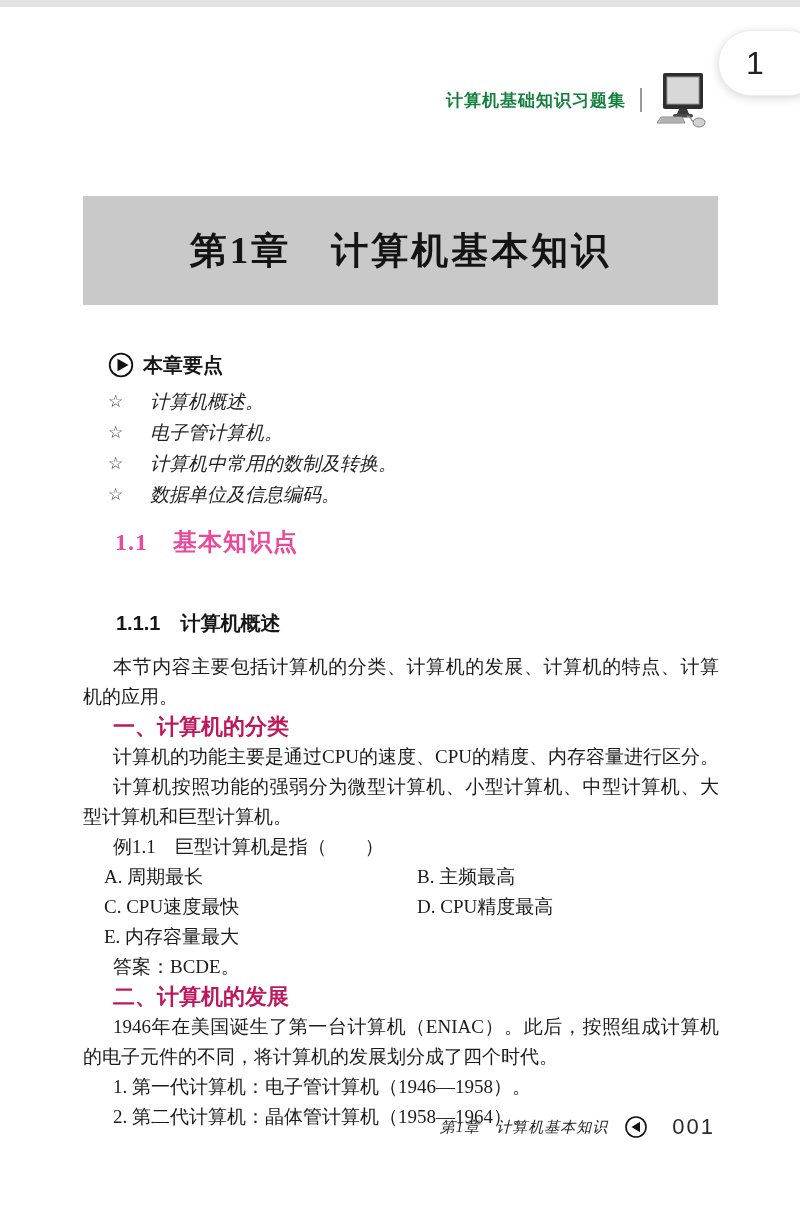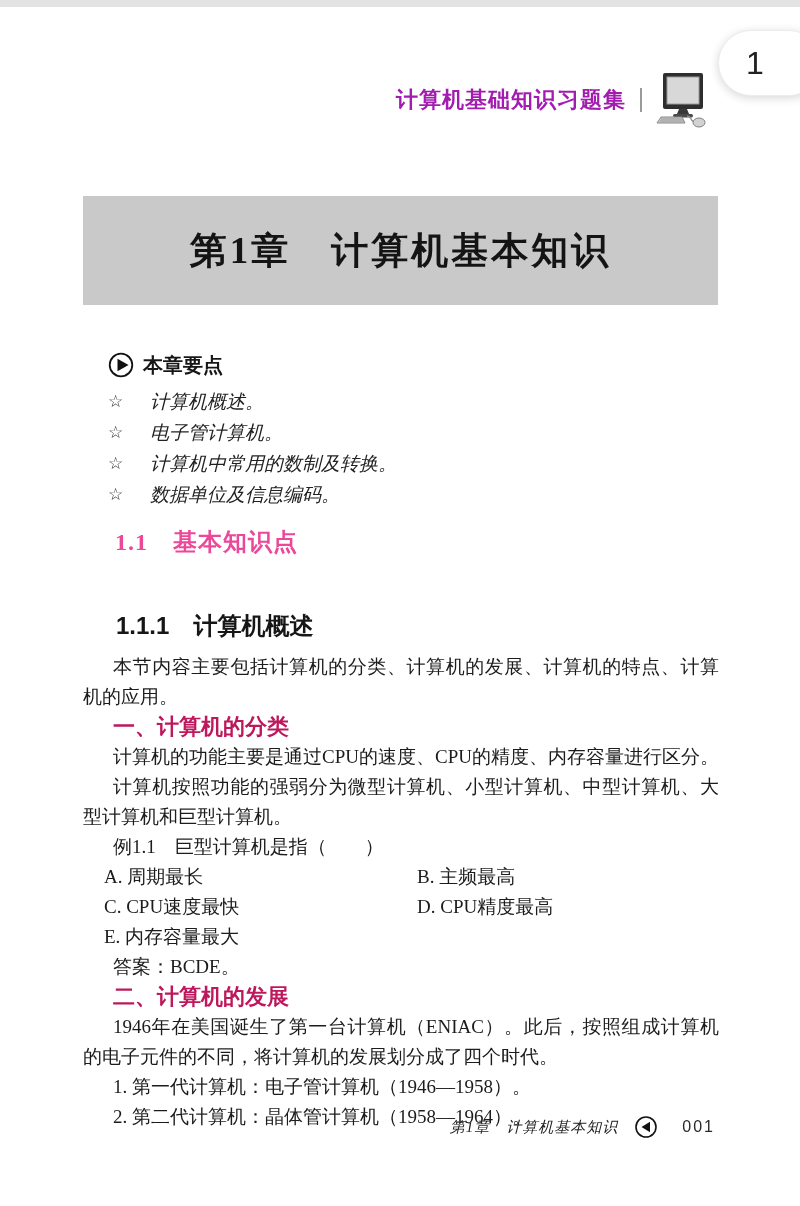--- a/index.html
+++ b/index.html
@@ -18,21 +18,21 @@
     padding-right:30px;box-sizing:border-box;
   }
   .page-tab span{font-family:"Liberation Sans","DejaVu Sans",sans-serif;font-size:32px;color:#222;}
   
   .header-row{
     position:absolute;top:72px;right:92px;height:56px;
     display:flex;align-items:center;gap:14px;
   }
   .book-title{
     font-family:"Liberation Sans","DejaVu Sans",sans-serif;
-    font-size:22px;font-weight:bold;color:#a21caf;letter-spacing:1px;
+    font-size:17px;font-weight:bold;color:#15803d;letter-spacing:1px;
   }
   .header-divider{width:2px;height:24px;background:#9a9a9a;}
   
   .chapter-box{
     position:absolute;left:83px;top:196px;width:635px;height:109px;
     background:#c9c9c9;display:flex;align-items:center;justify-content:center;
   }
   .chapter-box h1{
     margin:0;font-size:37px;font-weight:bold;color:#141414;letter-spacing:3px;
     font-family:"Liberation Serif","DejaVu Serif",serif;
@@ -52,21 +52,21 @@
   .kp-star{font-style:normal;font-size:17px;color:#333;width:18px;}
   
   .section-title{
     position:absolute;left:115px;top:526px;margin:0;
     font-size:24px;font-weight:bold;color:#ec4899;letter-spacing:1px;
     font-family:"Liberation Serif","DejaVu Serif",serif;
   }
   .subsection-title{
     position:absolute;left:116px;top:610px;margin:0;
     font-family:"Liberation Sans","DejaVu Sans",sans-serif;
-    font-size:24px;font-weight:bold;color:#161616;
+    font-size:20px;font-weight:bold;color:#161616;
   }
   
   .content{
     position:absolute;left:83px;top:652px;width:636px;
     font-size:19px;line-height:30px;color:#1c1c1c;
   }
   .para{margin:0;text-indent:30px;text-align:justify;}
   .para-heading{
     margin:0;font-family:"Liberation Sans","DejaVu Sans",sans-serif;
     font-weight:bold;color:#be185d;text-indent:30px;font-size:22px;line-height:30px;
@@ -80,21 +80,21 @@
   .dev-list{margin:0;padding:0;list-style:none;}
   .dev-list li{height:30px;line-height:30px;margin-left:30px;}
   
   .footer-row{
     position:absolute;top:1113px;right:85px;height:28px;
     display:flex;align-items:center;gap:16px;
   }
   .footer-chapter{font-size:15px;font-style:italic;color:#222;letter-spacing:1px;}
   .footer-page{
     font-family:"Liberation Sans","DejaVu Sans",sans-serif;
-    font-size:16px;color:#2a2a2a;letter-spacing:2px;margin-left:8px;
+    font-size:22px;color:#2a2a2a;letter-spacing:2px;margin-left:8px;
   }
   .icon-box{display:inline-flex;align-items:center;justify-content:center;}
 </style>
 </head>
 <body>
 
 <div class="top-strip"></div>
 
 <div class="page-tab">
   <span>1</span>

